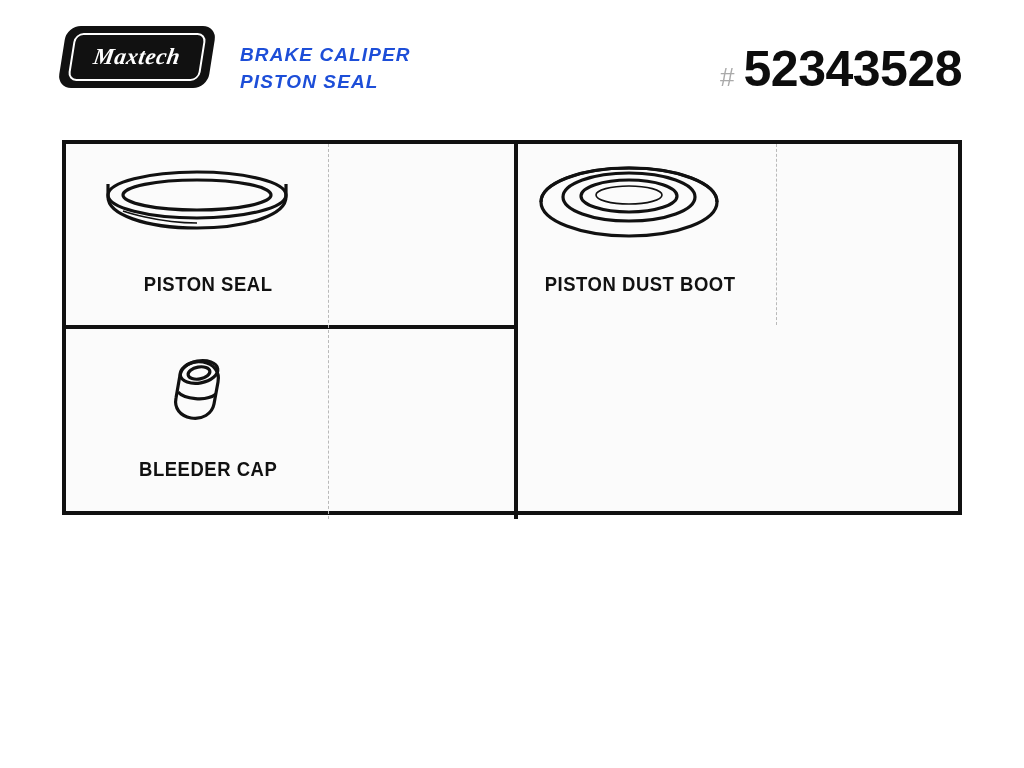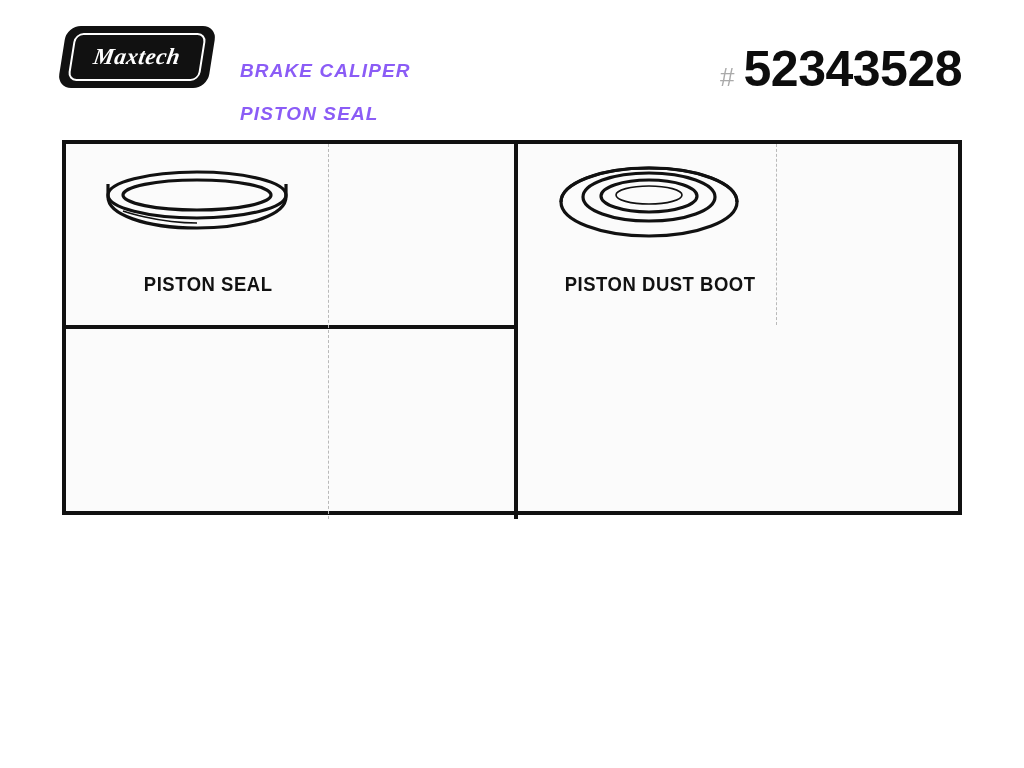--- a/index.html
+++ b/index.html
@@ -80,23 +80,22 @@
     left: 178px;
     top: 16px;
     line-height: 1.42;
   }
   .title-line {
     font-family: "Liberation Sans", sans-serif;
     font-style: italic;
     font-weight: bold;
     font-size: 19px;
     letter-spacing: 1.1px;
-    color: #8b5cf6;
+    color: #1d4ed8;
     white-space: nowrap;
-    margin-top: 16px;
   }
 
   #part-number-block {
     position: absolute;
     right: 0px;
     top: 14px;
     display: flex;
     align-items: baseline;
     gap: 9px;
   }
@@ -149,21 +148,21 @@
   }
   #dash-1 { left: 262px; top: 0px; height: 375px; }
   #dash-2 { left: 710px; top: 0px; height: 181px; }
 
   .cell {
     position: absolute;
     width: 448px;
     height: 181px;
   }
   #cell-r1c1 { left: 0px;   top: 0px;   }
-  #cell-r1c2 { left: 452px; top: 0px;   }
+  #cell-r1c2 { left: 432px; top: 0px;   }
   #cell-r2c1 { left: 0px;   top: 185px; height: 182px; }
   #cell-r2c2 { left: 452px; top: 185px; height: 182px; }
 
   .cell-art {
     position: absolute;
     left: 0;
     top: 8px;
     width: 100%;
     height: 110px;
     display: flex;
@@ -271,18 +270,40 @@
               <ellipse cx="95" cy="38" rx="33" ry="9"></ellipse>
             </g>
           </svg>
         </div>
       </div>
       <div class="cell-label">
         <span class="shift-left-2">PISTON DUST BOOT</span>
       </div>
     </div>
 
+    <div class="cell" id="cell-r2c1">
+      <div class="cell-art">
+        <div class="shift-left-1">
+          <svg width="190" height="100" viewBox="0 0 190 100" aria-hidden="true">
+            <g fill="none" stroke="#111111" stroke-width="3.2" stroke-linejoin="round">
+
+              <path d="M78,33 C80,24 90,18 101,20 C112,22 118,30 116,40
+                       L112,62 C110,72 100,78 89,76 C78,74 72,66 74,56 Z"></path>
+
+              <ellipse cx="97" cy="30" rx="19" ry="11" transform="rotate(-10 97 30)"></ellipse>
+
+              <ellipse cx="97" cy="31" rx="11" ry="6" transform="rotate(-10 97 31)"></ellipse>
+
+              <path d="M76,50 C82,57 104,60 114,52"></path>
+            </g>
+          </svg>
+        </div>
+      </div>
+      <div class="cell-label">
+        <span class="shift-left-1">BLEEDER CAP</span>
+      </div>
+    </div>
 
     <div class="cell" id="cell-r2c2"></div>
 
   </div>
 
 </div>
 
 </body></html>

